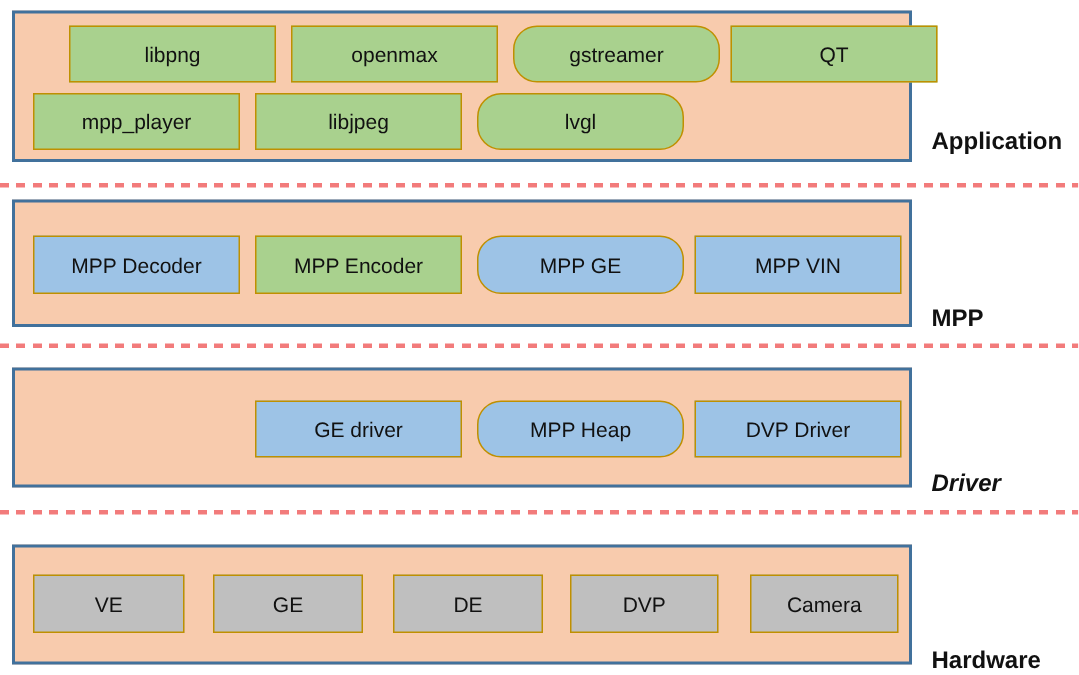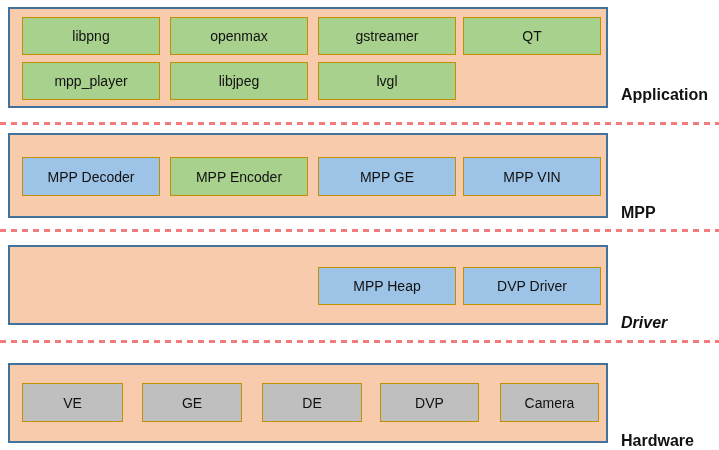--- a/index.html
+++ b/index.html
@@ -35,32 +35,32 @@
     color: var(--text-color, #111111);
     white-space: nowrap;
   }
   .box[data-color="green"] { background: var(--green-fill, #A9D18E); }
   .box[data-color="blue"]  { background: var(--blue-fill,  #9DC3E6); }
   .box[data-color="gray"]  { background: var(--gray-fill,  #BFBFBF); }
 
   
   .c1 { left: 12px;  width: 138px; }
   .c2 { left: 160px; width: 138px; }
-  .c3 { left: 308px; width: 138px; }
+  .c3 { left: 308px; width: 138px; border-radius: 16px; }
   .c4 { left: 453px; width: 138px; }
 
   
   .h1 { left: 12px;  width: 101px; }
   .h2 { left: 132px; width: 100px; }
   .h3 { left: 252px; width: 100px; }
   .h4 { left: 370px; width: 99px;  }
   .h5 { left: 490px; width: 99px;  }
 
   
-  .app-r1 { top: 8px;  height: 38px; }
+  .app-r1 { top: 8px;  height: 38px; margin-left: 24px; }
   .app-r2 { top: 53px; height: 38px; }
   .mpp-r  { top: 22px; height: 39px; }
   .drv-r  { top: 20px; height: 38px; }
   .hw-r   { top: 18px; height: 39px; }
 
   .divider {
     position: absolute;
     left: 0;
     width: 719px;
     height: 3px;
@@ -113,20 +113,21 @@
     <div class="box c1 mpp-r" data-color="blue">MPP Decoder</div>
     <div class="box c2 mpp-r" data-color="green">MPP Encoder</div>
     <div class="box c3 mpp-r" data-color="blue">MPP GE</div>
     <div class="box c4 mpp-r" data-color="blue">MPP VIN</div>
   </div>
   <div class="layer-label l2">MPP</div>
 
   <div class="divider d2"></div>
 
   <div class="layer layer-driver">
+    <div class="box c2 drv-r" data-color="blue">GE driver</div>
     <div class="box c3 drv-r" data-color="blue">MPP Heap</div>
     <div class="box c4 drv-r" data-color="blue">DVP Driver</div>
   </div>
   <div class="layer-label l3">Driver</div>
 
   <div class="divider d3"></div>
 
   <div class="layer layer-hardware">
     <div class="box h1 hw-r" data-color="gray">VE</div>
     <div class="box h2 hw-r" data-color="gray">GE</div>

